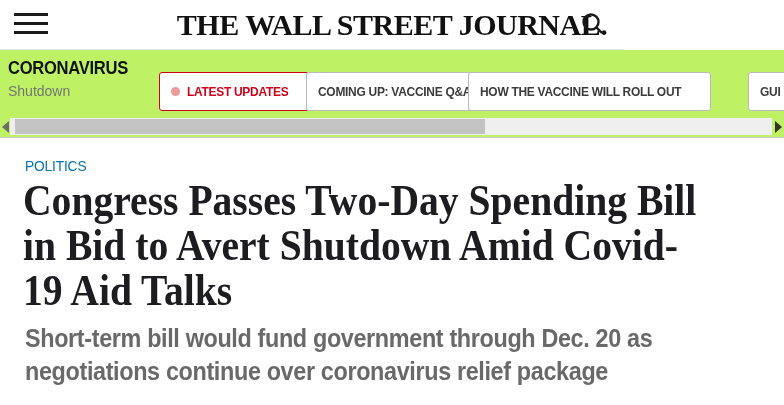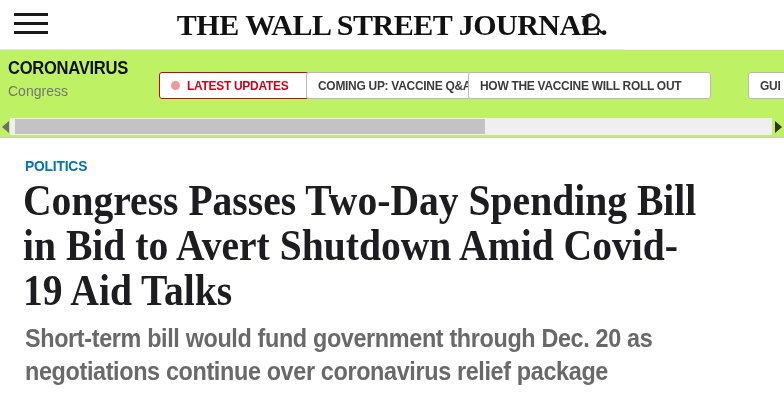--- a/index.html
+++ b/index.html
@@ -16,39 +16,39 @@
     font-family:"Liberation Serif", serif; font-weight:700; font-size:30px; color:#111;
     letter-spacing:-0.5px; white-space:nowrap; }
   .search { position:absolute; right:18px; top:11px; width:26px; height:26px; cursor:pointer; }
 
   
   .strip { position:absolute; left:0; top:50px; width:784px; height:88px; background:#bef264;
     border-bottom:1px solid #cccccc; overflow:hidden; }
   .cv-title { position:absolute; left:8px; top:8px; font-size:18px; font-weight:700; color:#111;
     letter-spacing:-0.3px; white-space:nowrap; }
   .cv-sub { position:absolute; left:8px; top:33px; font-size:14px; color:#757575; }
-  .pill { position:absolute; top:22px; height:27px; display:flex; align-items:center;
+  .pill { position:absolute; top:22px; height:39px; display:flex; align-items:center;
     padding:0 11px; background:#fff; border:1px solid #b9b9b9; border-radius:3px;
     font-size:13px; font-weight:700; color:#3b3b3b; white-space:nowrap; letter-spacing:-0.3px;
     cursor:pointer; }
   .pill.red { border:1px solid #d0021b; color:#d0021b; }
   .dot { width:9px; height:9px; border-radius:50%; background:#ef9a9a; margin-right:7px; }
   .p1 { left:159px; } .p2 { left:306px; } .p3 { left:468px; } .p4 { left:748px; width:90px; }
 
   
   .sb-track { position:absolute; left:10px; top:68px; width:762px; height:17px; background:#efefef; }
   .sb-thumb { position:absolute; left:15px; top:69px; width:470px; height:15px; background:#c3c3c3;
     cursor:grab; }
   .sb-arrow { position:absolute; top:71px; width:0; height:0;
     border-top:6px solid transparent; border-bottom:6px solid transparent; cursor:pointer; }
   .sb-left  { left:2px;  border-right:7px solid #6d6d6d; }
   .sb-right { right:2px; border-left:7px solid #333333; }
 
   
-  .flag { position:absolute; left:25px; top:157px; font-size:15px; font-weight:700;
+  .flag { position:absolute; left:25px; top:157px; font-size:15px; font-weight:400;
     color:#0274b6; letter-spacing:-0.2px; }
   .headline { position:absolute; left:23px; top:178px; color:#1d1d21;
     font-family:"Liberation Serif", serif; font-weight:700; font-size:45px; line-height:45px; }
   .headline .hl { display:block; white-space:nowrap; transform:scaleX(0.88);
     transform-origin:0 50%; }
   .subhead { position:absolute; left:25px; top:322px; color:#696969; font-size:26px;
     line-height:33px; letter-spacing:-0.4px; }
   .subhead .sl { display:block; white-space:nowrap; transform:scaleX(0.90);
     transform-origin:0 50%; }
   .cond { display:inline-block; transform:scaleX(0.92); transform-origin:0 50%; }
@@ -70,21 +70,21 @@
         <circle cx="11" cy="11" r="7.5" fill="none" stroke="#1a1a1a" stroke-width="2.4"></circle>
         <line x1="16.5" y1="16.5" x2="22" y2="22" stroke="#1a1a1a" stroke-width="2.4"></line>
       </svg>
     </div>
   </div>
 
   <div class="strip">
     <div class="cv-title">
       <span class="cond">CORONAVIRUS</span>
     </div>
-    <div class="cv-sub">Congress</div>
+    <div class="cv-sub">Shutdown</div>
 
     <div class="pill red p1">
       <span class="dot"></span>
       <span class="cond">LATEST UPDATES</span>
     </div>
     <div class="pill p2">
       <span class="cond">COMING UP: VACCINE Q&amp;A</span>
     </div>
     <div class="pill p3">
       <span class="cond">HOW THE VACCINE WILL ROLL OUT</span>

